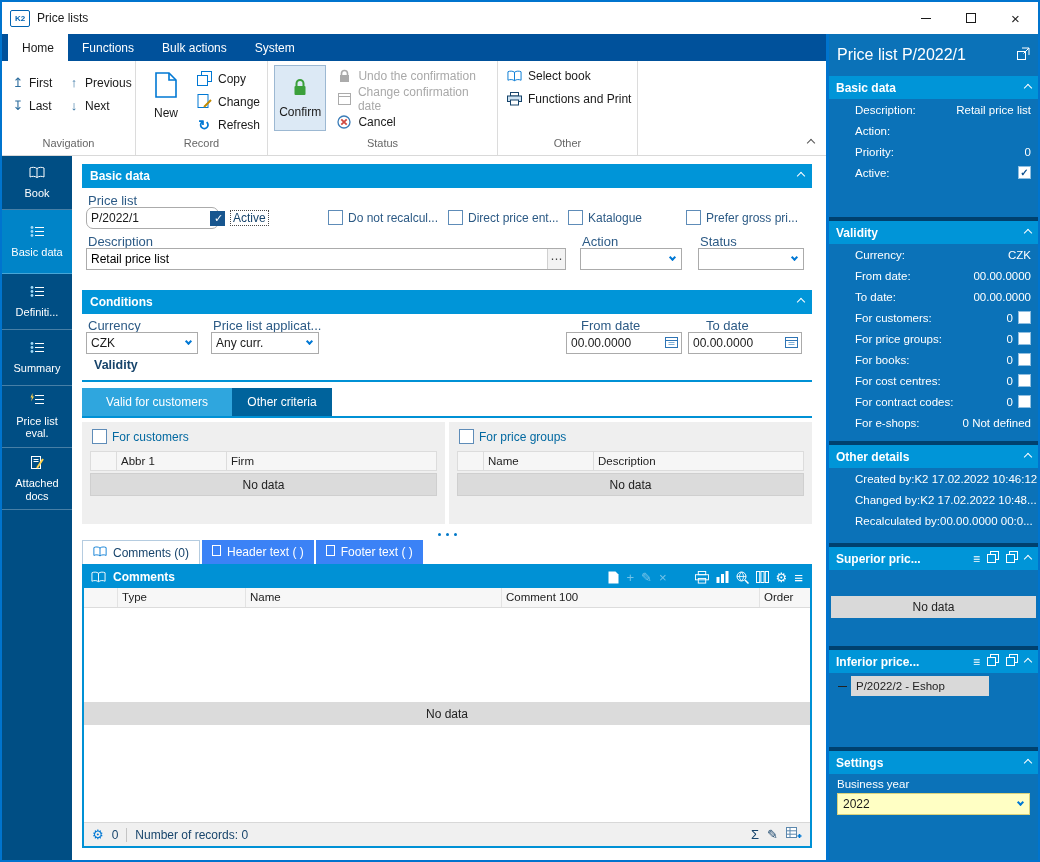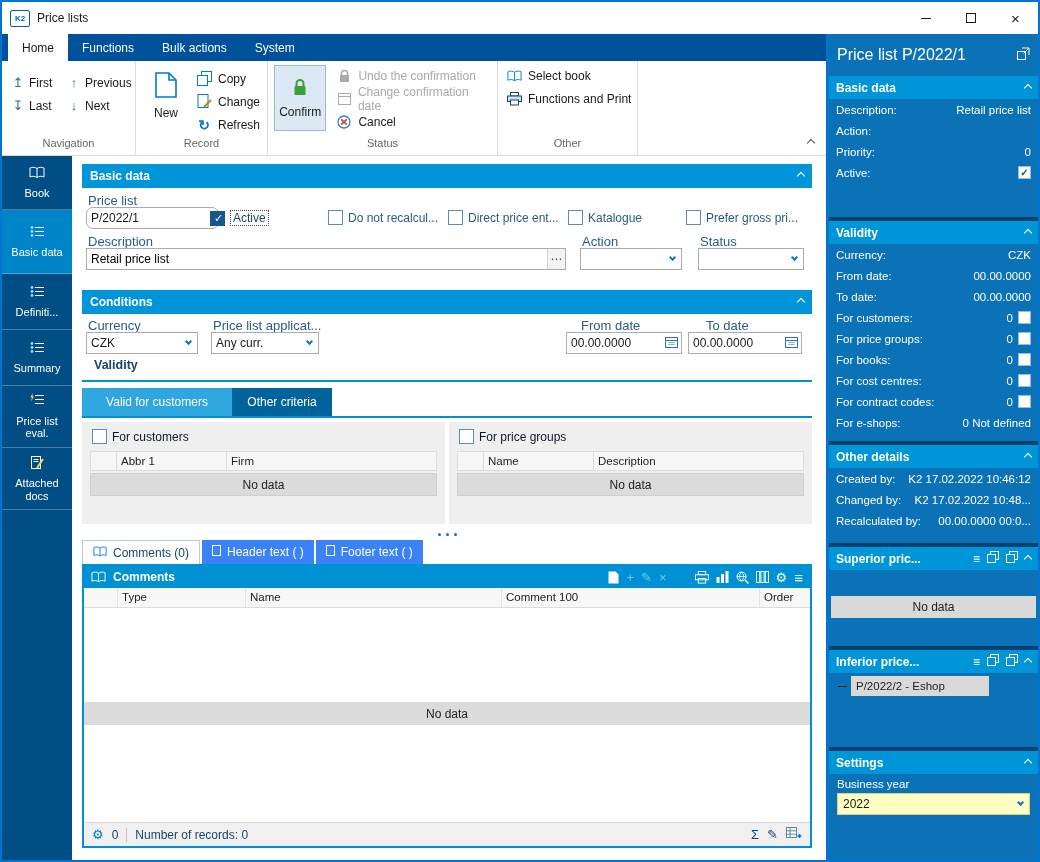--- a/index.html
+++ b/index.html
@@ -71,21 +71,21 @@
   .dotted { border:1px dotted #4a4a4a; padding:0 2px; color:#17446B; }
   .validity-t { position:absolute; left:12px; top:44px; font-size:12.5px; font-weight:bold; color:#17446B; }
   .v-line { position:absolute; left:0; right:0; top:66px; border-top:2px solid #0091D5; }
   .vtabs { position:absolute; left:0; top:74px; display:flex; }
   .vtab { height:28px; display:flex; align-items:center; justify-content:center; font-size:12px; color:#fff; text-align:center; }
   .vtab.light { background:#2FA6DE; width:150px; }
   .vtab.dark { background:#00639C; width:100px; }
   .vtabs-line { position:absolute; left:0; right:0; top:102px; border-top:2px solid #0091D5; }
   .half-panels { position:absolute; left:0; right:0; top:108px; bottom:4px; display:flex; gap:4px; }
   .half { flex:1; background:#EFEFEF; padding:5px 8px; }
-  .cb2 { display:flex; align-items:center; gap:5px; font-size:12px; color:#0f172a; margin:2px 0 7px 2px; }
+  .cb2 { display:flex; align-items:center; gap:5px; font-size:12px; color:#0369a1; margin:2px 0 7px 2px; }
   .mt-head { display:flex; height:20px; background:#F6F6F6; border:1px solid #DCDCDC; font-size:11.5px; color:#222; }
   .mt-cell { padding:3px 4px; border-right:1px solid #DCDCDC; overflow:hidden; white-space:nowrap; }
   .mt-c0 { width:26px; }
   .mt-c1 { width:110px; }
   .mt-c2 { flex:1; border-right:none; }
   .mt-nodata { height:23px; margin-top:2px; background:#DBDBDB; display:flex; align-items:center; justify-content:center; color:#222; font-size:12px; border:1px solid #CFCFCF; }
 
   .splitter { flex:0 0 12px; display:flex; align-items:center; justify-content:center; gap:5px; }
   .dot { width:3px; height:3px; background:#0078C8; border-radius:50%; }
 
@@ -112,21 +112,21 @@
   .foot-ic { font-size:13px; color:#17446B; line-height:1; }
   .blue-ic { color:#0078D4; }
 
   
   .panel { flex:0 0 212px; width:212px; background:#0B72B8; border-left:3px solid #0074CE; display:flex; flex-direction:column; overflow:hidden; }
   .panel-title-row { flex:0 0 42px; display:flex; align-items:center; padding:0 8px; color:#fff; }
   .panel-title { font-size:16px; flex:1; }
   .p-h { flex:0 0 23px; background:#0095D8; display:flex; align-items:center; color:#fff; font-size:12px; font-weight:bold; padding:0 7px; gap:7px; }
   .p-h .sp { flex:1; }
   .p-row { display:flex; align-items:center; height:21px; padding:0 7px; color:#fff; font-size:11.5px; }
-  .p-row .lbl { flex:1; white-space:nowrap; }
+  .p-row .lbl { flex:1; white-space:nowrap;margin-left:19px; }
   .p-row .val { text-align:right; white-space:nowrap; }
   .p-cbx { width:13px; height:13px; background:#fff; border:1px solid #8FBEE0; margin-left:5px; flex:0 0 13px; display:flex; align-items:center; justify-content:center; color:#0B4F8E; font-size:10px; font-weight:bold; }
   .p-sep { flex:0 0 4px; background:#00416F; }
   .pad34 { height:34px; } .pad8 { height:8px; } .pad12 { height:12px; }
   .sup-body { height:76px; }
   .sup-nodata { margin:26px 2px 0 2px; height:22px; background:#D9D9D9; display:flex; align-items:center; justify-content:center; color:#222; font-size:12px; }
   .inf-body { height:74px; }
   .tree-item { display:flex; align-items:center; margin:3px 6px 0 9px; gap:4px; }
   .tree-dash { width:9px; border-top:1px solid #222; }
   .tree-box { width:138px; height:20px; background:#D9D9D9; color:#222; font-size:11.5px; display:flex; align-items:center; padding:0 5px; }

